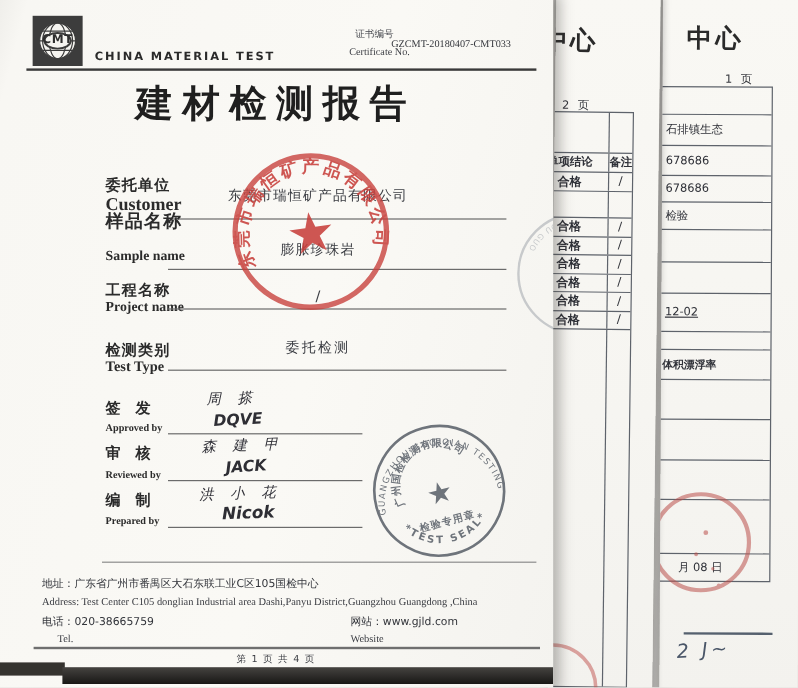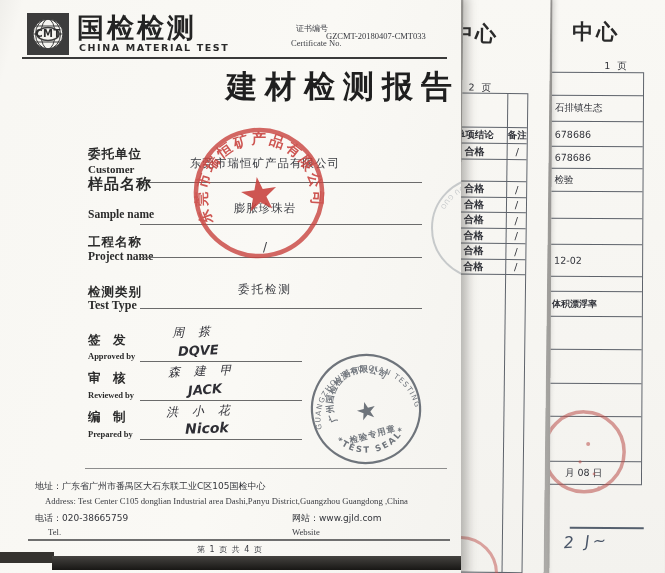--- a/index.html
+++ b/index.html
@@ -39,31 +39,30 @@
           <ellipse cx="21" cy="21" rx="7" ry="15"></ellipse>
           <ellipse cx="21" cy="21" rx="12.5" ry="15"></ellipse>
           <line x1="6" y1="21" x2="36" y2="21"></line>
           <line x1="7.5" y1="13" x2="34.5" y2="13"></line>
           <line x1="7.5" y1="29" x2="34.5" y2="29"></line>
         </g>
         <ellipse cx="21" cy="21" rx="11" ry="6.5" fill="#f5f4f0" stroke="#3c3c3c" stroke-width="1.6"></ellipse>
       </svg>
       <span class="abs cn-b" style="left:0;top:14.5px;width:42px;text-align:center;font-size:10px;color:#2e2e2e;letter-spacing:.5px;">CMT</span>
     </div>
-    <div class="abs cn-b" style="left:77px;top:14px;font-size:27px;letter-spacing:3px;color:#242424;">国检检测</div>
     <div class="abs cn-b" style="left:79px;top:46px;font-size:9.5px;letter-spacing:1.6px;color:#2a2a2a;">CHINA MATERIAL TEST</div>
     <div class="abs" style="left:296px;top:27px;font-size:8px;color:#44464c;">证书编号</div>
     <div class="abs serif" style="left:291px;top:42px;font-size:8.5px;color:#3c3e44;">Certificate No.</div>
     <div class="abs serif" style="left:326px;top:35px;font-size:8.5px;color:#34363c;">GZCMT-20180407-CMT033</div>
     <div class="abs rule" style="left:22px;top:61px;width:425px;height:2px;"></div>
 
-    <div class="abs serif cn-b" style="left:0;top:70px;width:460px;text-align:right;font-size:31px;letter-spacing:8px;color:#1f1f1f;">建材检测报告</div>
+    <div class="abs serif cn-b" style="left:0;top:70px;width:460px;text-align:center;font-size:31px;letter-spacing:8px;color:#1f1f1f;">建材检测报告</div>
 
     <div class="abs cn-b" style="left:88px;top:150px;font-size:12.5px;letter-spacing:1px;">委托单位</div>
-    <div class="abs serif cn-b" style="left:88px;top:167px;font-size:11px;">Customer</div>
+    <div class="abs serif cn-b" style="left:88px;top:167px;font-size:15px;">Customer</div>
     <div class="abs" style="left:125px;top:160px;width:280px;text-align:center;font-size:11.5px;color:#3a3c42;letter-spacing:1px;">东莞市瑞恒矿产品有限公司</div>
     <div class="abs fline" style="left:140px;top:186px;width:282px;"></div>
 
     <div class="abs cn-b" style="left:88px;top:179px;font-size:15px;letter-spacing:1px;font-family:Liberation Serif, serif;">样品名称</div>
     <div class="abs serif cn-b" style="left:88px;top:212px;font-size:11.5px;">Sample name</div>
     <div class="abs" style="left:125px;top:205px;width:280px;text-align:center;font-size:11.5px;color:#3a3c42;letter-spacing:1px;">膨胀珍珠岩</div>
     <div class="abs fline" style="left:140px;top:228px;width:282px;"></div>
 
     <div class="abs cn-b" style="left:88px;top:238px;font-size:12.5px;letter-spacing:1px;">工程名称</div>
     <div class="abs serif cn-b" style="left:88px;top:254px;font-size:11.5px;">Project name</div>
@@ -139,21 +138,21 @@
             <path id="es-arc" d="M 70,10 A 46,46 0 0 0 28,56" fill="none"></path>
           </defs>
         <text font-size="6.5" fill="#8e959d" letter-spacing="1">
           <textPath href="#es-arc" startOffset="4">ZHOU GUO</textPath>
         </text>
       </svg>
     </div>
 
     <div class="abs" style="left:85px;top:472px;width:362px;height:1px;background:#8d8d8d;"></div>
     <div class="abs" style="left:35px;top:484px;font-size:9px;color:#33353b;">地址：广东省广州市番禺区大石东联工业C区105国检中心</div>
-    <div class="abs serif" style="left:35px;top:500px;font-size:8.7px;color:#3a3c42;margin-left:10px;">Address: Test Center C105 donglian Industrial area Dashi,Panyu District,Guangzhou Guangdong ,China</div>
+    <div class="abs serif" style="left:35px;top:500px;font-size:8.7px;color:#3a3c42;">Address: Test Center C105 donglian Industrial area Dashi,Panyu District,Guangzhou Guangdong ,China</div>
     <div class="abs" style="left:35px;top:516px;font-size:9px;color:#33353b;">电话：020-38665759</div>
     <div class="abs" style="left:292px;top:516px;font-size:9px;color:#33353b;">网站：www.gjld.com</div>
     <div class="abs serif" style="left:48px;top:531px;font-size:8.7px;color:#3a3c42;">Tel.</div>
     <div class="abs serif" style="left:292px;top:531px;font-size:8.7px;color:#3a3c42;">Website</div>
     <div class="abs" style="left:28px;top:543px;width:422px;height:1.5px;background:#6f6f6f;"></div>
     <div class="abs" style="left:0;top:548px;width:460px;text-align:center;font-size:8px;color:#3b3d43;letter-spacing:1px;">第 1 页 共 4 页</div>
 
     <div class="abs" style="left:0;top:556px;width:54px;height:11px;background:#35332f;"></div>
     <div class="abs" style="left:52px;top:560px;width:409px;height:14px;background:linear-gradient(180deg,#454340,#181715);"></div>
   </div>
@@ -231,21 +230,21 @@
           <span>678686</span>
         </div>
       <div class="cellrow" style="height:22px;padding-left:14px;">
           <span>678686</span>
         </div>
       <div class="cellrow" style="height:23px;padding-left:14px;">
           <span>检验</span>
         </div>
       <div class="cellrow" style="height:27px;"></div>
       <div class="cellrow" style="height:26px;"></div>
-      <div class="cellrow" style="height:32px;padding-left:14px;">
+      <div class="cellrow" style="height:32px;padding-left:14px;text-decoration:underline;">
           <span>12-02</span>
         </div>
       <div class="cellrow" style="height:15px;"></div>
       <div class="cellrow cn-b" style="height:25px;padding-left:12px;font-size:9px;">
           <span>体积漂浮率</span>
         </div>
       <div class="cellrow" style="height:33px;"></div>
       <div class="cellrow" style="height:34px;"></div>
       <div class="cellrow" style="height:33px;"></div>
       <div class="cellrow" style="height:45px;"></div>

